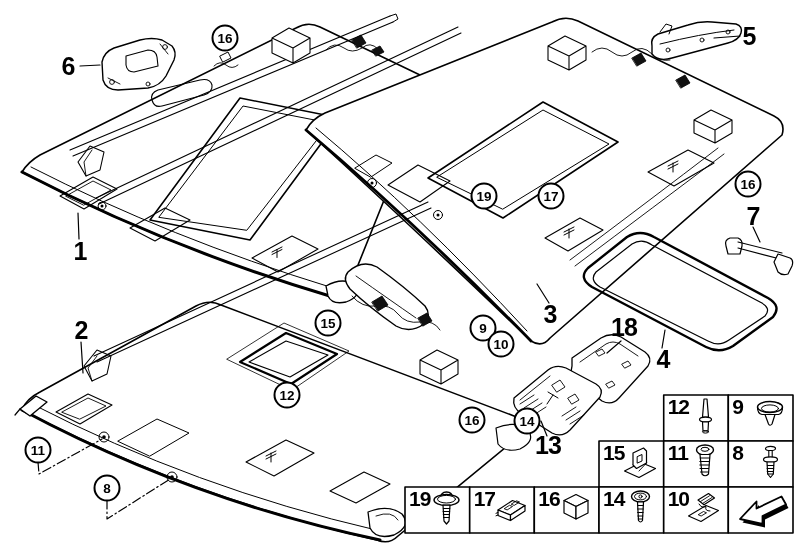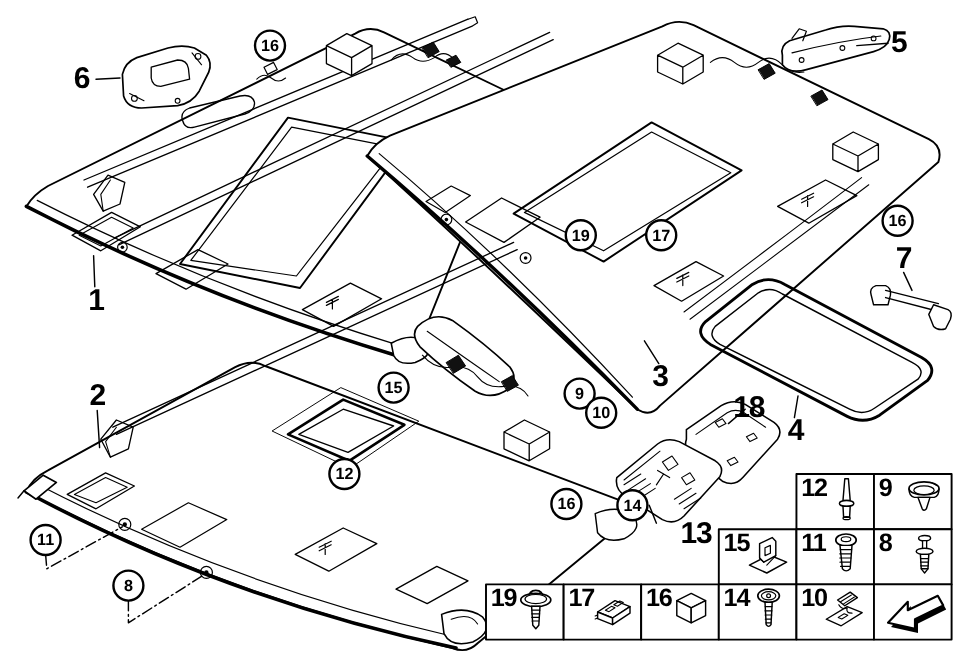--- a/index.html
+++ b/index.html
@@ -281,29 +281,29 @@
 <div class="co plain" style="left:68px;top:66px">6</div>
 <div class="co circ" style="left:225px;top:38px">16</div>
 <div class="co plain" style="left:749px;top:36px">5</div>
 <div class="co plain" style="left:80px;top:251px">1</div>
 <div class="co circ" style="left:484px;top:196px">19</div>
 <div class="co circ" style="left:551px;top:196px">17</div>
 <div class="co circ" style="left:748px;top:184px">16</div>
 <div class="co plain" style="left:753px;top:216px">7</div>
 <div class="co plain" style="left:81px;top:330px">2</div>
 <div class="co plain" style="left:550px;top:314px">3</div>
-<div class="co plain" style="left:624px;top:340px">18</div>
+<div class="co plain" style="left:624px;top:327px">18</div>
 <div class="co plain" style="left:663px;top:359px">4</div>
 <div class="co circ" style="left:328px;top:323px">15</div>
 <div class="co circ" style="left:483px;top:328px">9</div>
 <div class="co circ" style="left:501px;top:344px">10</div>
 <div class="co circ" style="left:287px;top:395px">12</div>
 <div class="co circ" style="left:472px;top:420px">16</div>
 <div class="co circ" style="left:527px;top:421px">14</div>
-<div class="co plain" style="left:580px;top:445px">13</div>
+<div class="co plain" style="left:548px;top:445px">13</div>
 <div class="co circ" style="left:38px;top:450px">11</div>
 <div class="co circ" style="left:107px;top:488px">8</div>
 
 <div class="cell" style="left:663.7px;top:395px">
       <span class="num">12</span>
     </div>
 <div class="cell" style="left:728.3px;top:395px">
       <span class="num">9</span>
     </div>
 <div class="cell" style="left:599px;top:441px">

